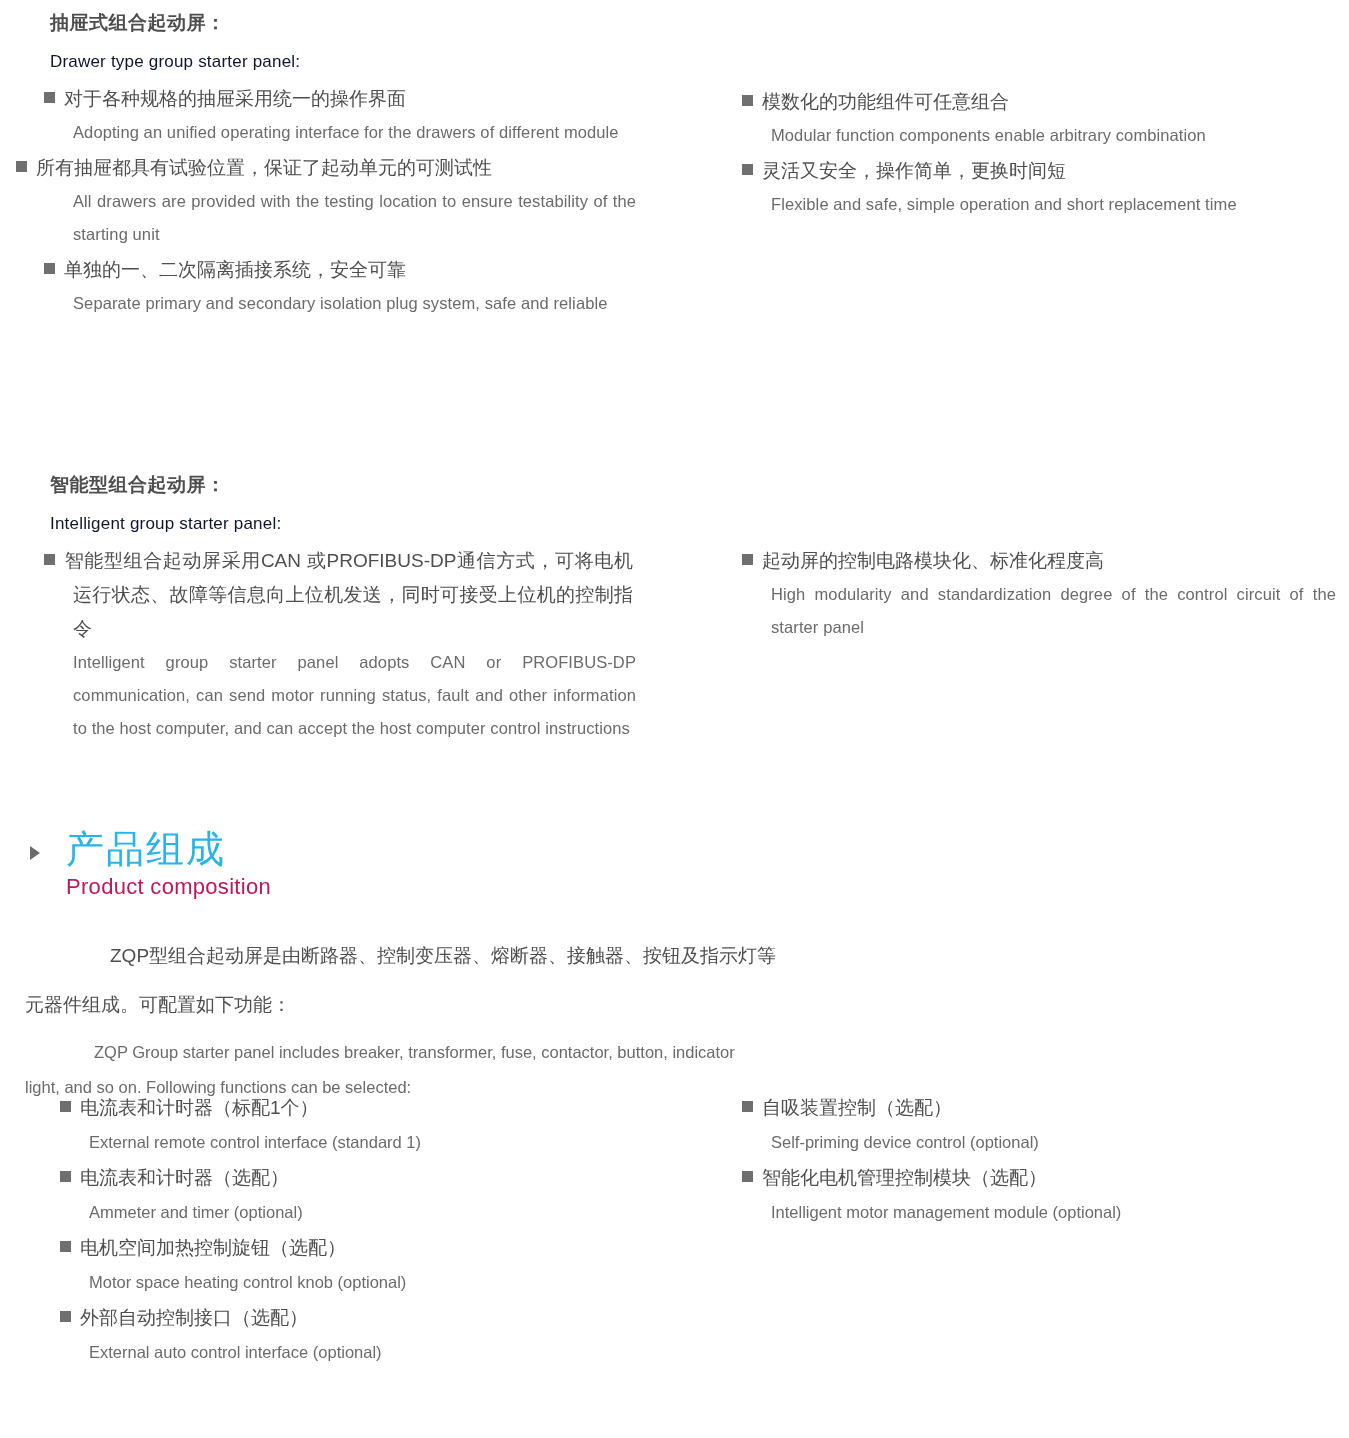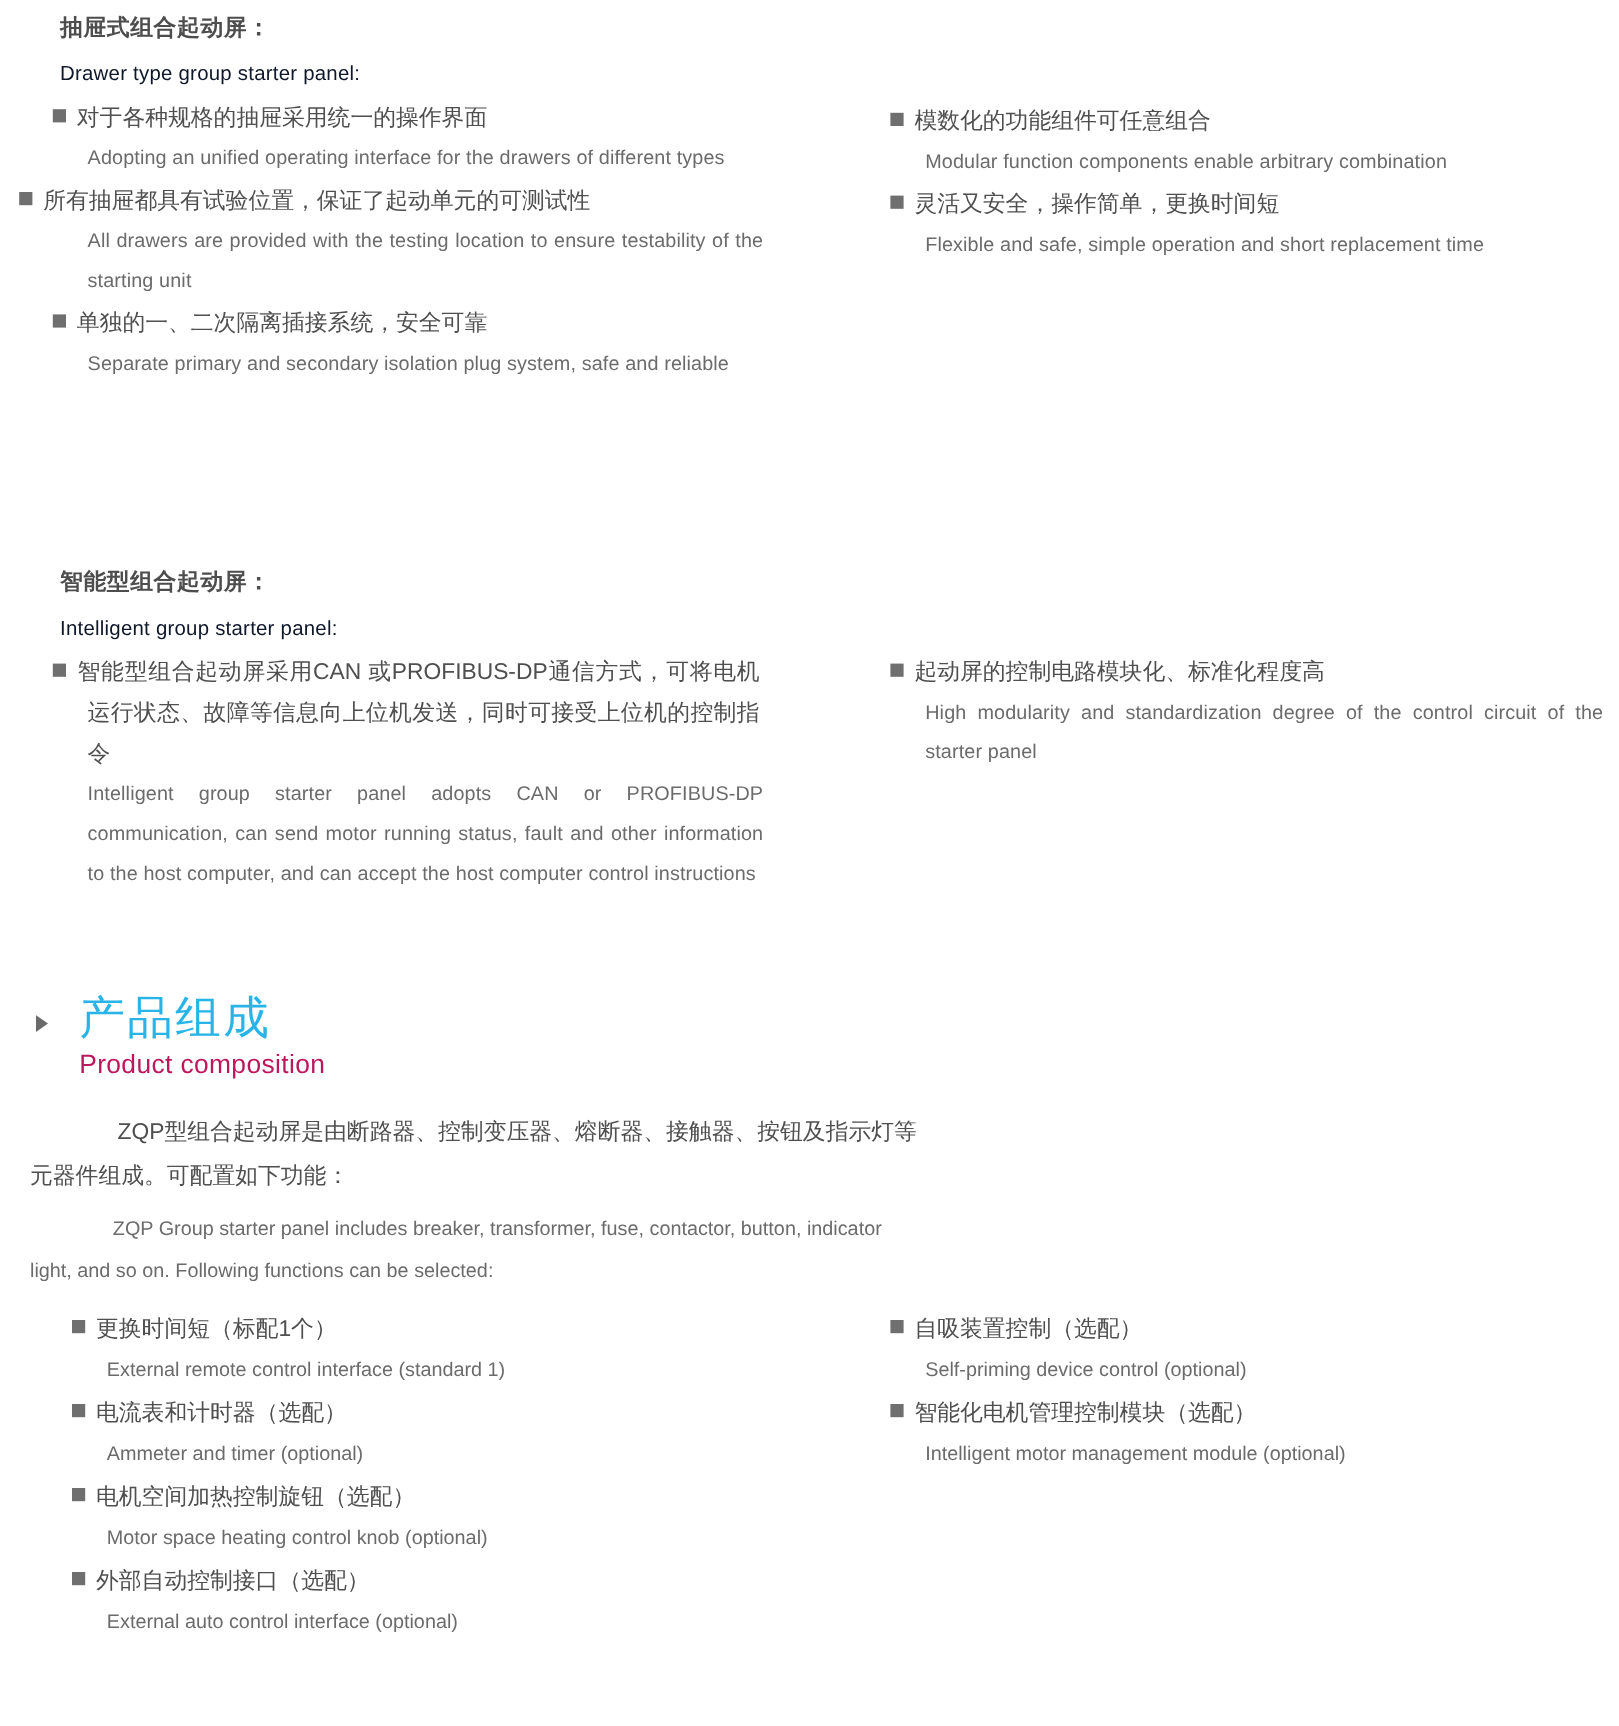--- a/index.html
+++ b/index.html
@@ -119,21 +119,21 @@
     color: #be185d;
     letter-spacing: 0.3px;
     margin: 2px 0 0 0;
   }
 
   
   .para-cn {
     font-size: 19px;
     color: #4f4f4f;
     line-height: 37px;
-    margin: 0;
+    margin: 12px;
   }
   .para-cn .indent {
     display: inline-block;
     width: 38px;
   }
   .para-en {
     font-size: 16.5px;
     color: #6b6b6b;
     line-height: 35px;
     margin: 0;
@@ -172,21 +172,21 @@
 <body>
 
 <div class="page">
 
   <div class="col-left" style="top: 10px;">
     <div class="sec-cn">抽屉式组合起动屏：</div>
     <div class="sec-en">Drawer type group starter panel:</div>
 
     <div class="bullet-block">
       <p class="b-cn"><span class="sq"></span><span class="cn-text">对于各种规格的抽屉采用统一的操作界面</span></p>
-      <p class="b-en justify" style="width: 563px;">Adopting an unified operating interface for the drawers of different types</p>
+      <p class="b-en justify" style="width: 563px;">Adopting an unified operating interface for the drawers of different module</p>
     </div>
 
     <div class="bullet-block">
       <p class="b-cn" style="margin-left:-60px; padding-left:32px; text-indent:0;"><span class="sq"></span><span class="cn-text">所有抽屉都具有试验位置，保证了起动单元的可测试性</span></p>
       <p class="b-en" style="width: 563px;">All drawers are provided with the testing location to ensure testability of the starting unit</p>
     </div>
 
     <div class="bullet-block">
       <p class="b-cn"><span class="sq"></span><span class="cn-text">单独的一、二次隔离插接系统，安全可靠</span></p>
       <p class="b-en justify" style="width: 563px;">Separate primary and secondary isolation plug system, safe and reliable</p>
@@ -231,21 +231,21 @@
 
   <div style="position:absolute; left:60px; top:925px; width:1000px;">
     <p class="para-cn"><span class="indent"></span><span>ZQP型组合起动屏是由断路器、控制变压器、熔断器、接触器、按钮及指示灯等</span></p>
     <p class="para-cn" style="margin-left:-35px;">元器件组成。可配置如下功能：</p>
     <p class="para-en" style="margin-top:8px;"><span class="indent"></span><span>ZQP Group starter panel includes breaker, transformer, fuse, contactor, button, indicator</span></p>
     <p class="para-en" style="margin-left:-35px;">light, and so on. Following functions can be selected:</p>
   </div>
 
   <div style="position:absolute; left:60px; top:1090px; width:620px;">
     <div class="pc-item">
-      <p class="pc-cn"><span class="sq"></span><span>更换时间短（标配1个）</span></p>
+      <p class="pc-cn"><span class="sq"></span><span>电流表和计时器（标配1个）</span></p>
       <p class="pc-en">External remote control interface (standard 1)</p>
     </div>
     <div class="pc-item">
       <p class="pc-cn"><span class="sq"></span><span>电流表和计时器（选配）</span></p>
       <p class="pc-en">Ammeter and timer (optional)</p>
     </div>
     <div class="pc-item">
       <p class="pc-cn"><span class="sq"></span><span>电机空间加热控制旋钮（选配）</span></p>
       <p class="pc-en">Motor space heating control knob (optional)</p>
     </div>

